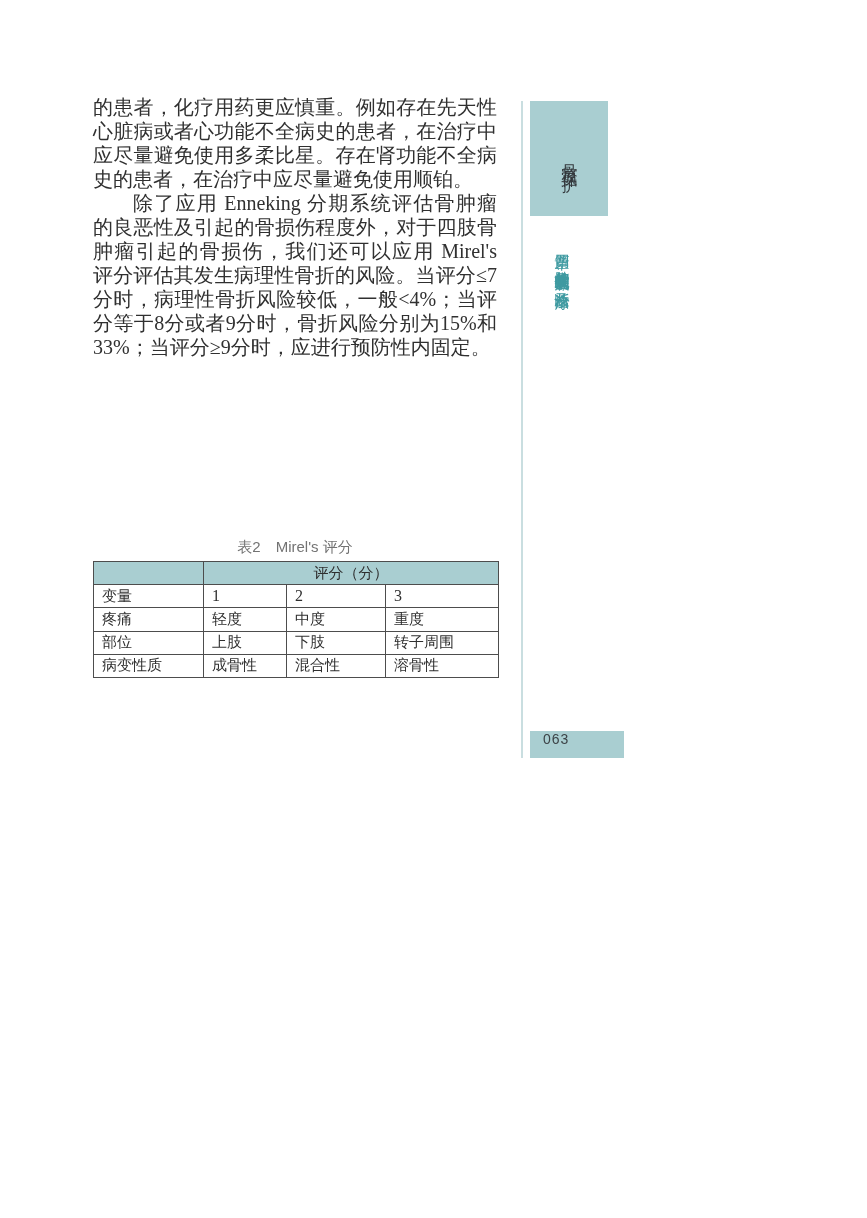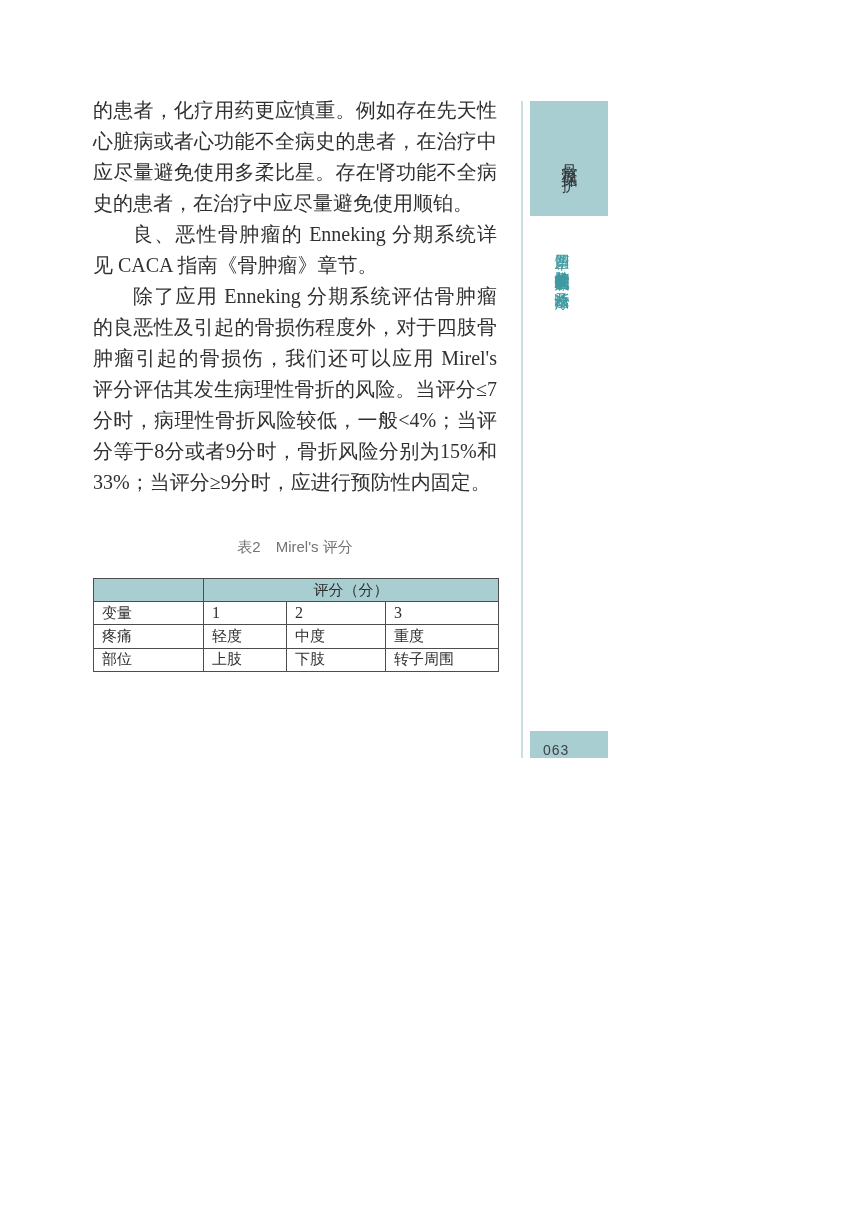--- a/index.html
+++ b/index.html
@@ -13,21 +13,21 @@
     font-family: "Liberation Serif", "DejaVu Serif", serif;
   }
 
   
   .textcol {
     position: absolute;
     left: 93px;
     top: 95px;
     width: 404px;
     font-size: 20px;
-    line-height: 31px;
+    line-height: 24px;
     color: #303030;
     text-align: justify;
   }
   .textcol p { text-align: justify; }
   .textcol p.indent { text-indent: 2em; }
 
   
   .table-caption {
     position: absolute;
     left: 93px;
@@ -36,21 +36,21 @@
     text-align: center;
     font-family: "Liberation Sans", "DejaVu Sans", sans-serif;
     font-size: 15px;
     color: #737373;
   }
 
   
   table.mirels {
     position: absolute;
     left: 93px;
-    top: 578px;
+    top: 561px;
     width: 405px;
     border-collapse: collapse;
     table-layout: fixed;
     font-size: 15px;
     color: #2f2f2f;
   }
   table.mirels th, table.mirels td {
     border: 1.5px solid #4d4d4d;
     height: 23.2px;
     padding: 0 12px 0 8px;
@@ -100,42 +100,41 @@
     writing-mode: vertical-rl;
     font-family: "Liberation Sans", "DejaVu Sans", sans-serif;
     font-size: 15px;
     letter-spacing: 0.5px;
     color: #3f9aa1;
   }
   .page-badge {
     position: absolute;
     left: 530px;
     top: 731px;
-    width: 78px;
+    width: 94px;
     height: 27px;
     background: #a9ced1;
     display: flex;
-    align-items: flex-end;
+    align-items: flex-start;
   }
   .page-badge .num {
     font-family: "Liberation Sans", "DejaVu Sans", sans-serif;
     font-size: 14px;
     color: #3c4347;
     padding-left: 13px;
     letter-spacing: 1px;
   }
 </style>
 </head>
 <body>
 
 <div class="page">
 
   <div class="textcol">
     <p>的患者，化疗用药更应慎重。例如存在先天性心脏病或者心功能不全病史的患者，在治疗中应尽量避免使用多柔比星。存在肾功能不全病史的患者，在治疗中应尽量避免使用顺铂。</p>
-    <p class="indent">良、恶性骨肿瘤的 Enneking 分期系统详见 CACA 指南《骨肿瘤》章节。</p>
     <p class="indent">除了应用 Enneking 分期系统评估骨肿瘤的良恶性及引起的骨损伤程度外，对于四肢骨肿瘤引起的骨损伤，我们还可以应用 Mirel's 评分评估其发生病理性骨折的风险。当评分≤7分时，病理性骨折风险较低，一般&lt;4%；当评分等于8分或者9分时，骨折风险分别为15%和33%；当评分≥9分时，应进行预防性内固定。</p>
   </div>
 
   <div class="table-caption">表2　Mirel's 评分</div>
 
   <table class="mirels">
     <colgroup>
       <col style="width:110px">
       <col style="width:83px">
       <col style="width:99px">
@@ -159,20 +158,26 @@
         <td class="zh">轻度</td>
         <td class="zh">中度</td>
         <td class="zh">重度</td>
       </tr>
       <tr>
         <td class="zh">部位</td>
         <td class="zh">上肢</td>
         <td class="zh">下肢</td>
         <td class="zh">转子周围</td>
       </tr>
+      <tr>
+        <td class="zh">病变性质</td>
+        <td class="zh">成骨性</td>
+        <td class="zh">混合性</td>
+        <td class="zh">溶骨性</td>
+      </tr>
     </tbody>
   </table>
 
   <div class="divider"></div>
 
   <div class="section-tab">
     <span class="vtext">骨骼保护</span>
   </div>
 
   <div class="chapter-vtext">第四章　肿瘤相关骨损伤的临床表现、诊断及治疗</div>

